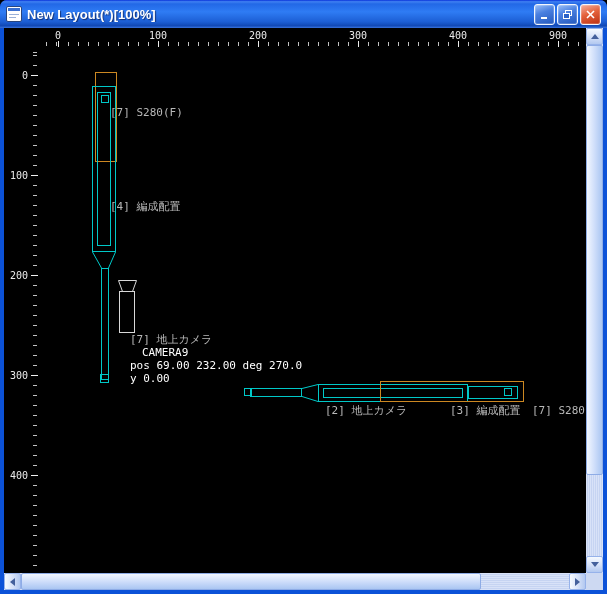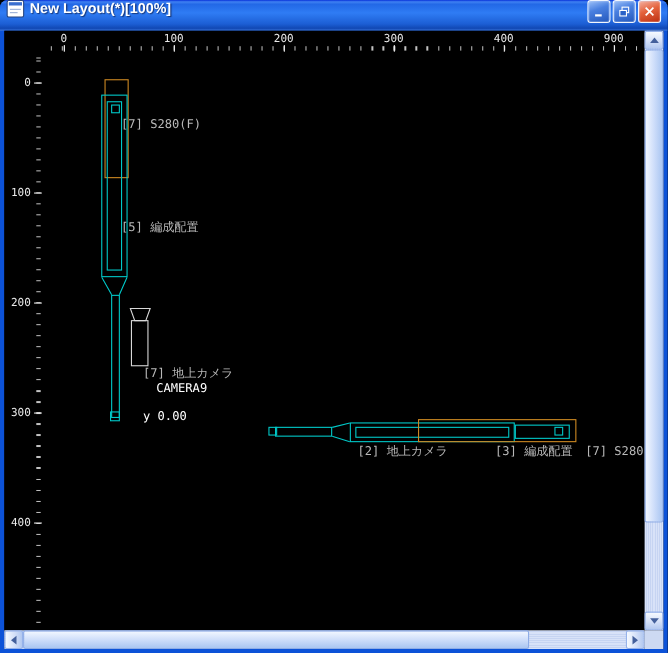--- a/index.html
+++ b/index.html
@@ -8,21 +8,21 @@
 
   .window {
     position:absolute; left:0; top:0; width:607px; height:594px;
     background:#0c52d8; border-radius:7px 7px 0 0; overflow:hidden;
   }
 
   
   .titlebar {
     position:absolute; left:0; top:0; right:0; height:28px;
     background:linear-gradient(180deg,#0831d9 0%,#3f81f2 6%,#2268e6 14%,#2f7cf4 42%,#1c5ed4 78%,#1148b4 92%,#3a74dc 100%);
-    display:flex; padding:0 6px;
+    display:flex; align-items:center; padding:0 6px;
   }
   .title-icon {
     width:16px; height:16px; flex:0 0 auto; position:relative;
     background:#fff; border:1px solid #28457e; border-radius:2px;
   }
   .title-icon .ti-bar { position:absolute; left:1px; right:1px; top:1px; height:3px; background:#3a6fd0; }
   .title-icon .ti-line1 { position:absolute; left:2px; right:2px; top:7px; height:1px; background:#9ab0d8; }
   .title-icon .ti-line2 { position:absolute; left:2px; right:5px; top:10px; height:1px; background:#9ab0d8; }
   .title-text {
     color:#fff; font-weight:bold; font-size:13px; margin-left:5px; flex:1;
@@ -194,24 +194,25 @@
       <div class="shape cyan-rect" style="left:464px;top:358px;width:50px;height:13px"></div>
       <div class="shape cyan-rect" style="left:500px;top:360px;width:8px;height:8px"></div>
 
       <svg class="overlay-svg" width="582" height="545" viewBox="0 0 582 545">
         <path d="M88.5,224 L97.5,240 M111.5,224 L104.5,240" fill="none" style="stroke:var(--cyan,#00c8c8)" stroke-width="1"></path>
         <path d="M298,360.5 L314,356.5 M298,368.5 L314,373.5" fill="none" style="stroke:var(--cyan,#00c8c8)" stroke-width="1"></path>
         <polygon points="114.5,252.5 132.5,252.5 128.5,263.5 118.5,263.5" fill="none" style="stroke:var(--outline,#d8d8d8)" stroke-width="1"></polygon>
       </svg>
 
       <div class="obj-label" style="left:106px;top:79px">[7] S280(F)</div>
-      <div class="obj-label" style="left:106px;top:173px">[5] 編成配置</div>
+      <div class="obj-label" style="left:106px;top:173px">[4] 編成配置</div>
 
       <div class="obj-label" style="left:126px;top:306px">[7] 地上カメラ</div>
       <div class="info-line" style="left:138px;top:319px">CAMERA9</div>
+      <div class="info-line" style="left:126px;top:332px">pos 69.00 232.00 deg 270.0</div>
       <div class="info-line" style="left:126px;top:345px">y 0.00</div>
 
       <div class="obj-label" style="left:321px;top:377px">[2] 地上カメラ</div>
       <div class="obj-label" style="left:446px;top:377px">[3] 編成配置</div>
       <div class="obj-label" style="left:528px;top:377px">[7] S280(F)</div>
     </div>
 
     <div class="vscroll">
       <div class="sb-btn" style="left:0;top:0">
         <span class="arr-up"></span>

